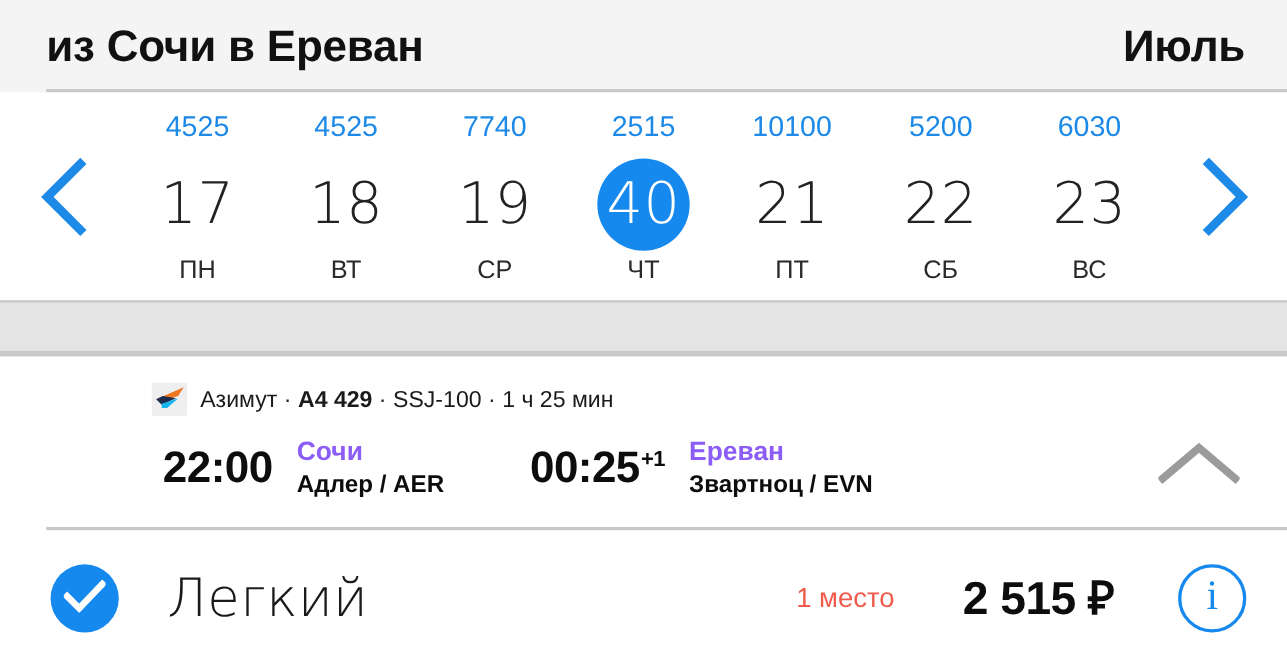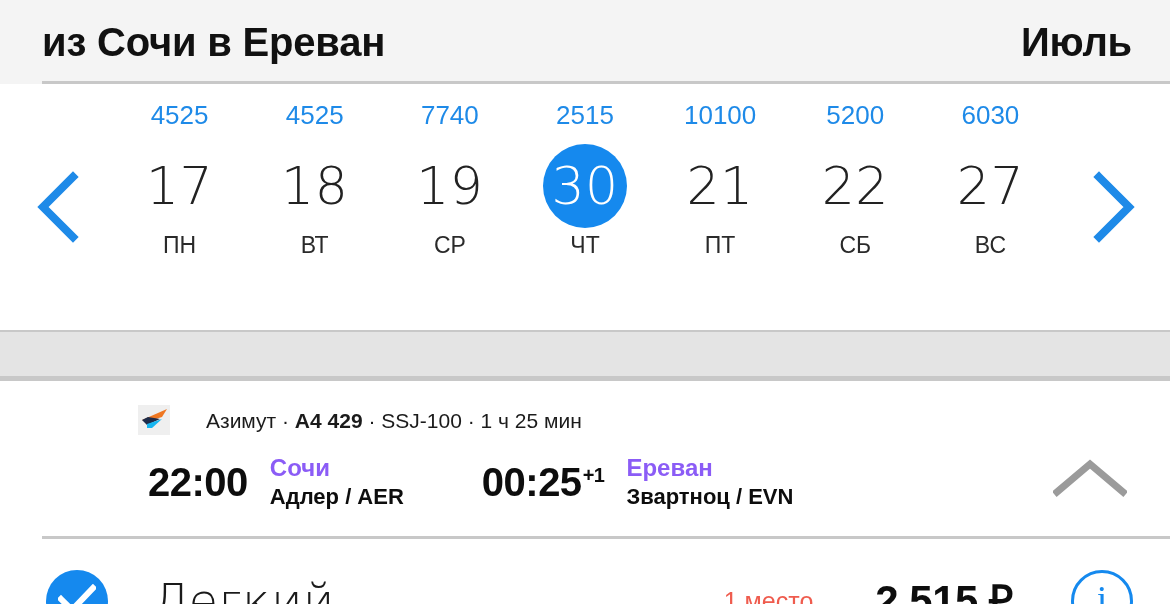--- a/index.html
+++ b/index.html
@@ -40,21 +40,21 @@
     font-weight:bold;
     color:#111111;
     letter-spacing:-0.2px;
     line-height:1;
     padding-right:16px;
   }
 
   
   .calendar {
     position:relative;
-    height:246px;
+    height:189px;
     background:#ffffff;
     display:flex;
     align-items:stretch;
   }
   .cal-arrow {
     width:112px;
     flex:0 0 112px;
     display:flex;
     align-items:center;
     justify-content:center;
@@ -122,21 +122,20 @@
   
   .flight-card {
     background:#ffffff;
     padding-top:24px;
   }
   .flight-meta {
     display:flex;
     align-items:center;
     padding-left:138px;
     height:36px;
-    gap:24px;
   }
   .airline-logo {
     width:32px; height:30px;
     flex:0 0 32px;
     background:#efefef;
     position:relative;
     overflow:hidden;
     margin-right:12px;
   }
   .airline-logo svg { display:block; }
@@ -308,21 +307,21 @@
       <div class="cal-price">7740</div>
       <div class="cal-num-wrap">
         <div class="cal-num">19</div>
       </div>
       <div class="cal-dow">СР</div>
     </div>
 
     <div class="cal-day selected">
       <div class="cal-price">2515</div>
       <div class="cal-num-wrap">
-        <div class="cal-num">30</div>
+        <div class="cal-num">40</div>
       </div>
       <div class="cal-dow">ЧТ</div>
     </div>
 
     <div class="cal-day">
       <div class="cal-price">10100</div>
       <div class="cal-num-wrap">
         <div class="cal-num">21</div>
       </div>
       <div class="cal-dow">ПТ</div>
@@ -332,21 +331,21 @@
       <div class="cal-price">5200</div>
       <div class="cal-num-wrap">
         <div class="cal-num">22</div>
       </div>
       <div class="cal-dow">СБ</div>
     </div>
 
     <div class="cal-day">
       <div class="cal-price">6030</div>
       <div class="cal-num-wrap">
-        <div class="cal-num">27</div>
+        <div class="cal-num">23</div>
       </div>
       <div class="cal-dow">ВС</div>
     </div>
 
   </div>
 
   <div class="cal-arrow">
     <span>
       <svg width="46" height="72" viewBox="0 0 46 72" aria-hidden="true">
         <path d="M8 6 L38 36 L8 66" fill="none" stroke="#1e8ae8" stroke-width="8" stroke-linecap="square" stroke-linejoin="miter"></path>

